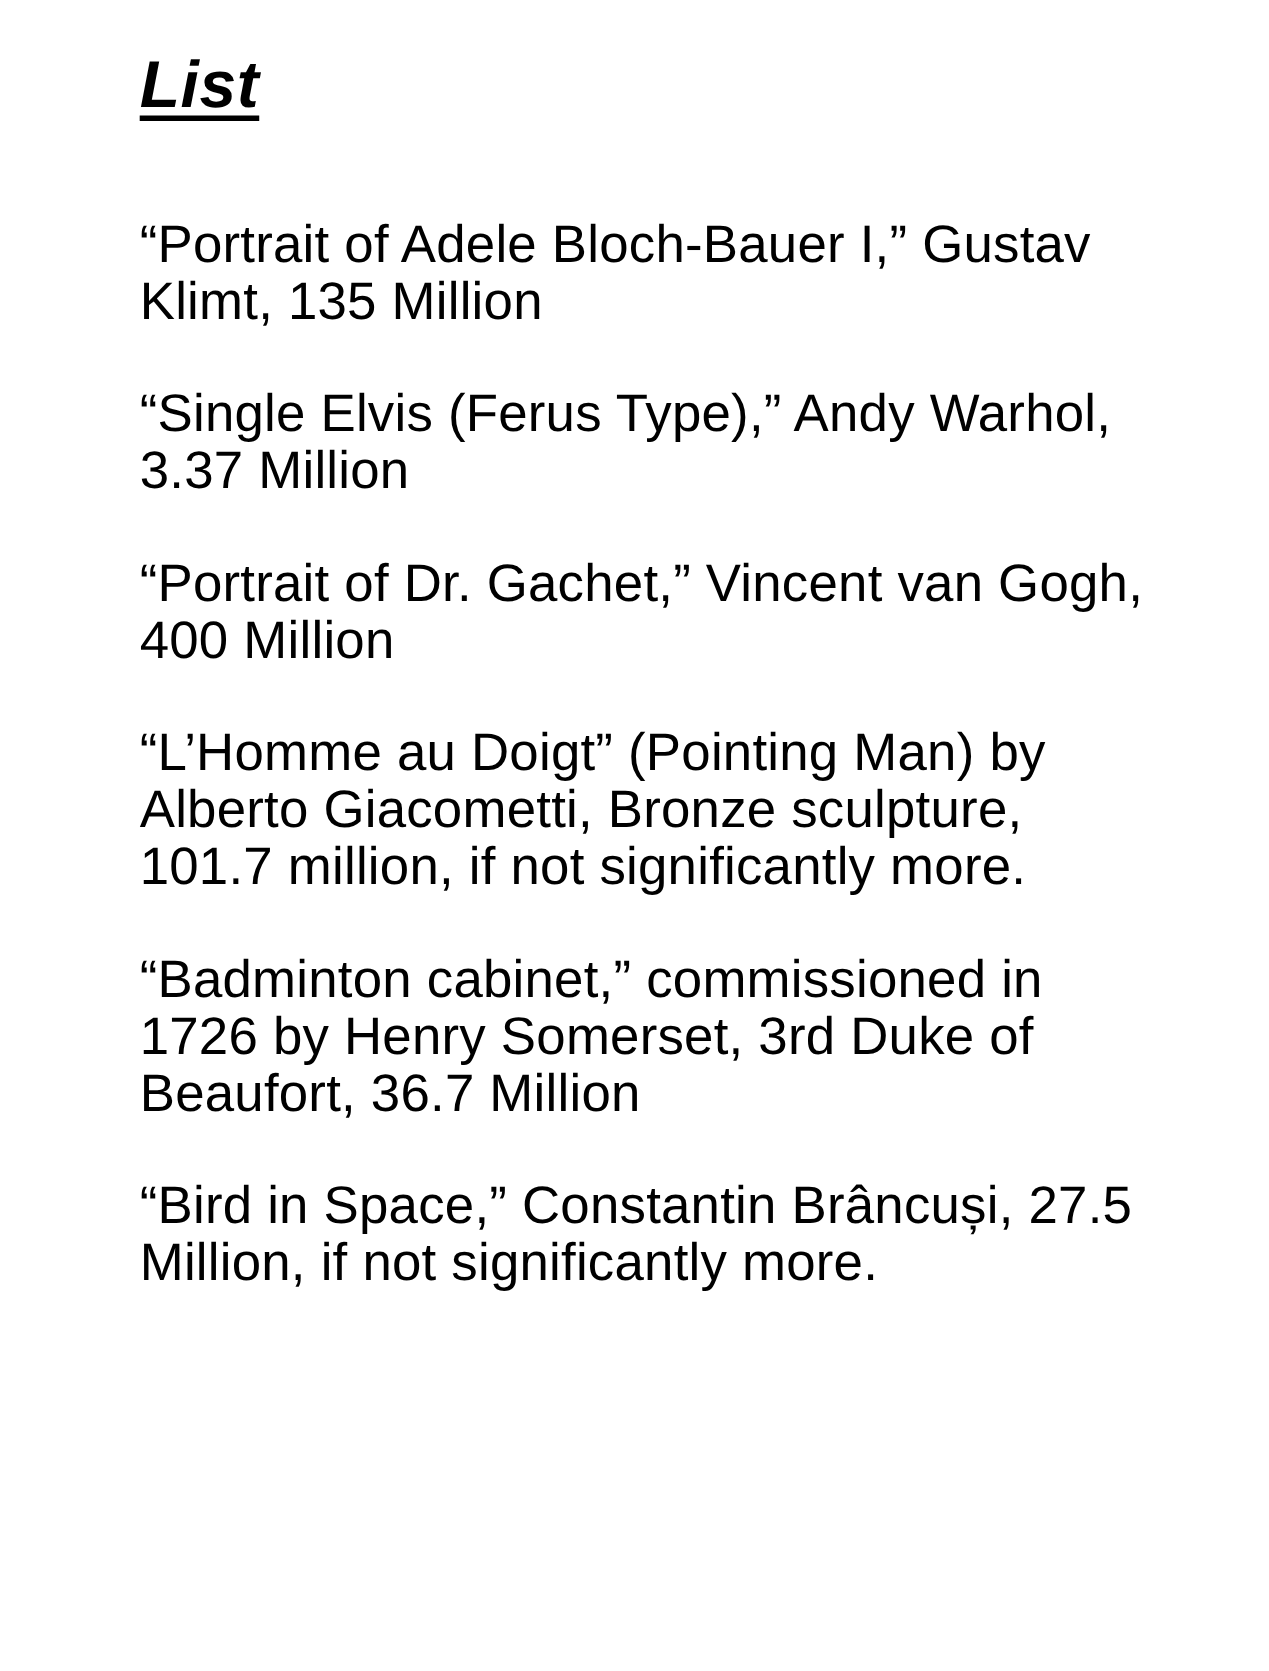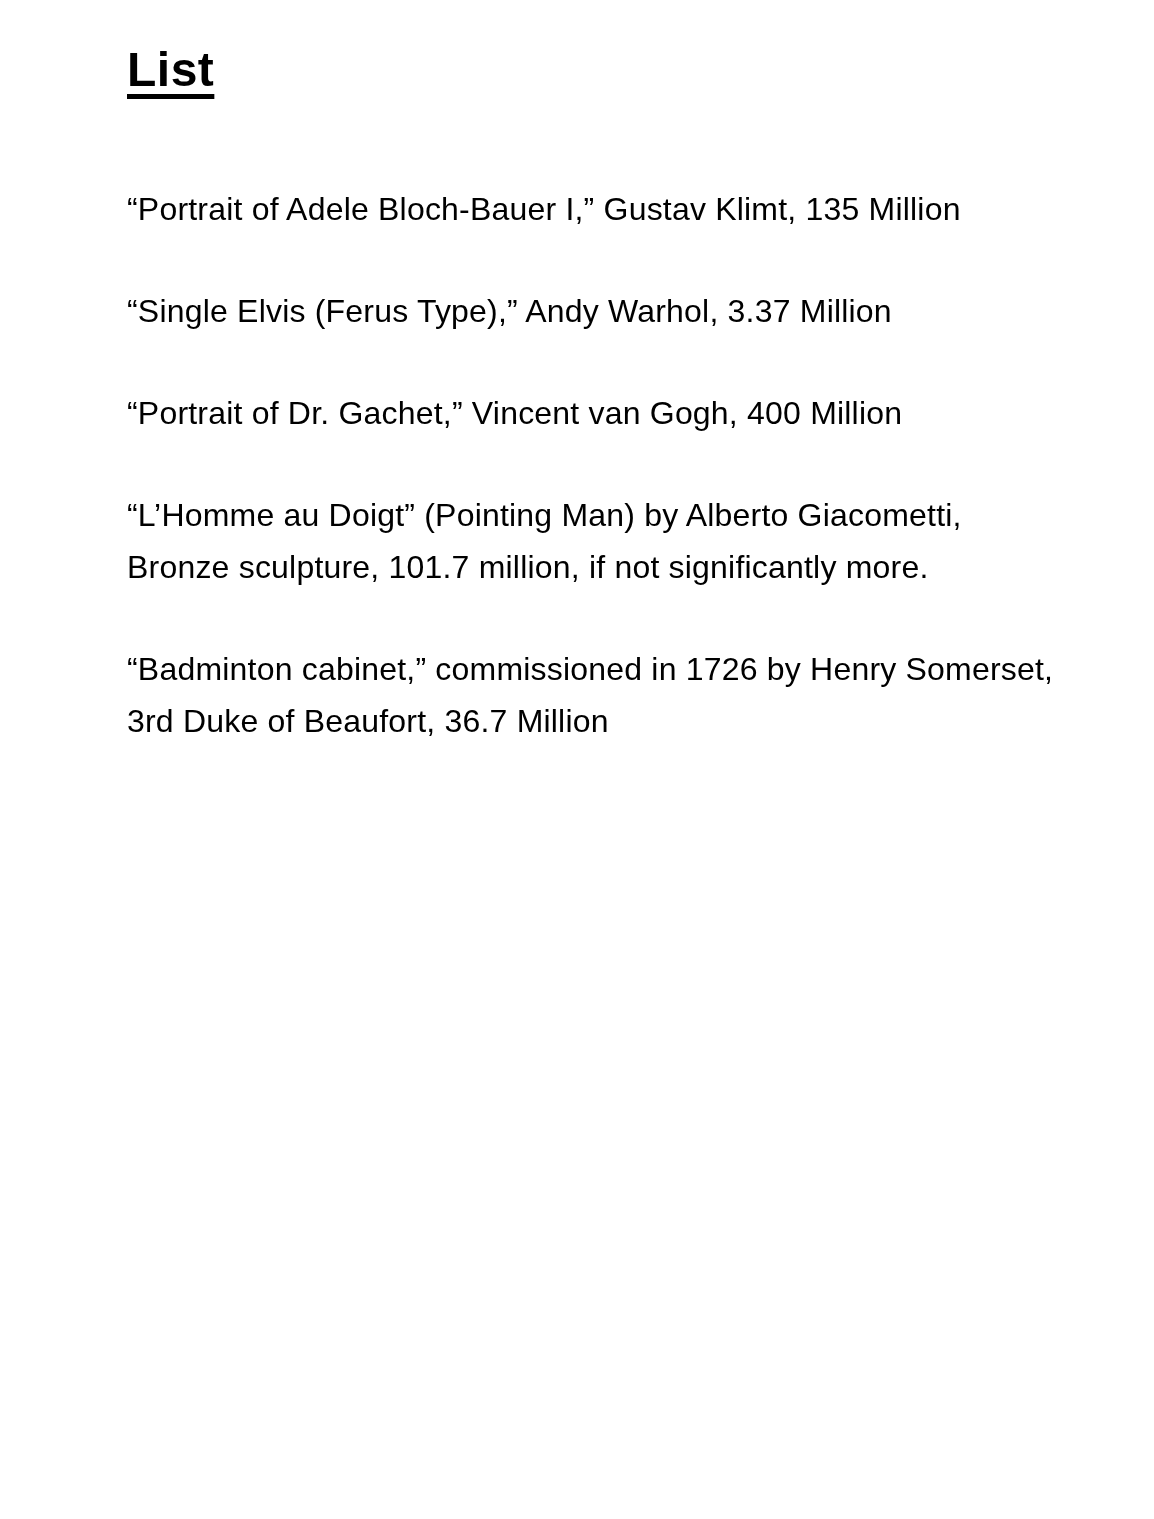--- a/index.html
+++ b/index.html
@@ -12,45 +12,47 @@
     width: 1154px;
     height: 1519px;
     background: #ffffff;
     font-family: "Liberation Sans", sans-serif;
     color: #000000;
     box-sizing: border-box;
     padding: 42px 90px 0 127px;
     overflow: hidden;
   }
   .doc-title {
-    font-size: 48px;
+    font-size: 60px;
     font-weight: 700;
     text-decoration: underline;
     text-decoration-thickness: 5px;
     text-underline-offset: 8px;
     margin: 0 0 86px 0;
     letter-spacing: 0.5px;
+    font-style: italic;
   }
   .list {
     margin: 0;
     padding: 0;
   }
   .item {
-    font-size: 32px;
+    font-size: 48px;
     font-weight: 400;
     line-height: 52px;
     margin: 0 0 50px 0;
     letter-spacing: 0.2px;
   }
 </style>
 </head>
 <body>
 
 <div class="page">
   <h1 class="doc-title">List</h1>
   <div class="list">
       <p class="item">“Portrait of Adele Bloch-Bauer I,” Gustav Klimt, 135 Million</p>
       <p class="item">“Single Elvis (Ferus Type),” Andy Warhol, 3.37 Million</p>
       <p class="item">“Portrait of Dr. Gachet,” Vincent van Gogh, 400 Million</p>
       <p class="item">“L’Homme au Doigt” (Pointing Man) by Alberto Giacometti, Bronze sculpture, 101.7 million, if not significantly more.</p>
       <p class="item">“Badminton cabinet,” commissioned in 1726 by Henry Somerset, 3rd Duke of Beaufort, 36.7 Million</p>
+      <p class="item">“Bird in Space,” Constantin Brâncuși, 27.5 Million, if not significantly more.</p>
     </div>
 </div>
 
 </body></html>

